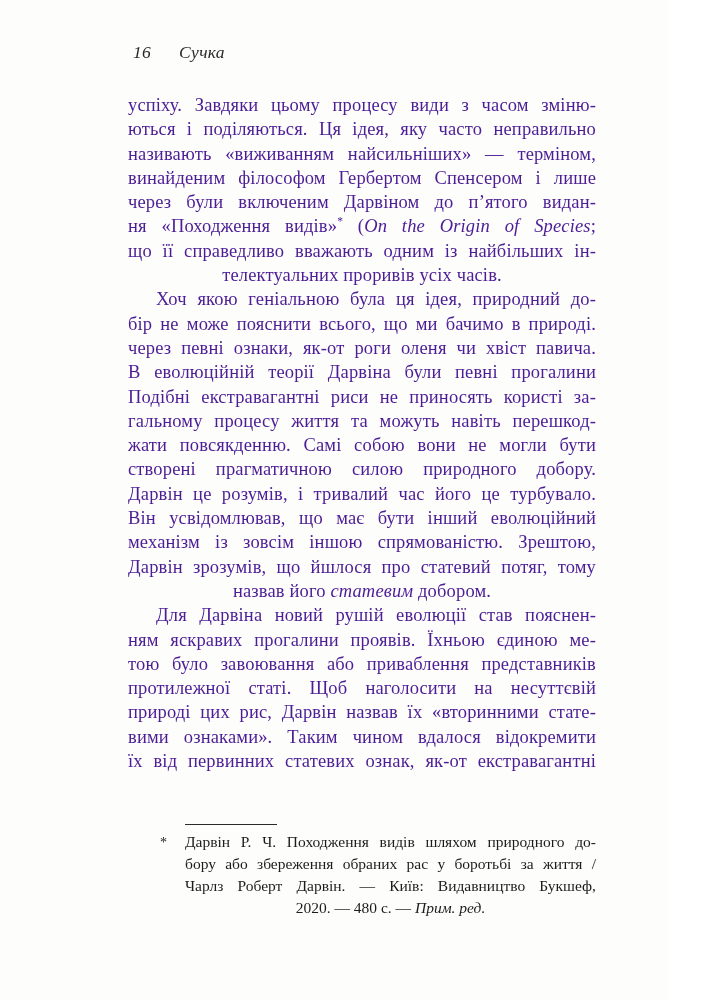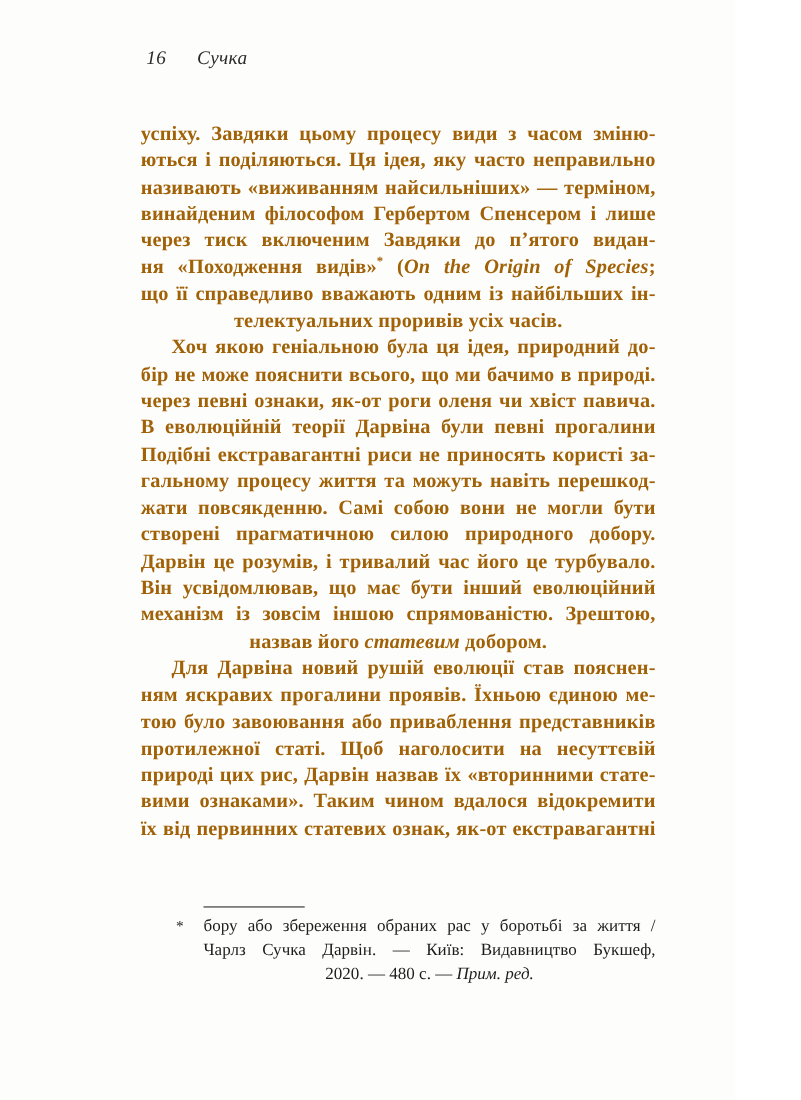--- a/index.html
+++ b/index.html
@@ -23,28 +23,27 @@
     font-style: italic;
     font-size: 17.5px;
     color: #2a2a2a;
     letter-spacing: 0.3px;
   }
   .running-header .pagenum { margin-right: 28px; }
 
   
   .body-text {
     position: absolute;
-    top: 110px;
+    top: 93px;
     left: 128px;
     width: 468px;
     font-size: 18.5px;
     line-height: 24.3px;
     letter-spacing: 0.15px;
-    color: #a16207;
-    font-weight: bold;
+    color: #4c1d95;
   }
   .line { text-align: center; }
   .line.j { text-align: justify; text-align-last: justify; }
   .line.ind { text-indent: 28px; }
   .it { font-style: italic; margin-top: 18px; }
   .sup {
     font-size: 0.62em;
     vertical-align: super;
     line-height: 0;
   }
@@ -81,55 +80,57 @@
   <header class="running-header">
     <span class="pagenum">16</span><span class="runhead">Сучка</span>
   </header>
 
   <main class="body-text">
       <div class="paragraph">
         <div class="line j"><span>успіху. Завдяки цьому процесу види з часом зміню-</span></div>
         <div class="line j"><span>ються і поділяються. Ця ідея, яку часто неправильно</span></div>
         <div class="line j"><span>називають «виживанням найсильніших» — терміном,</span></div>
         <div class="line j"><span>винайденим філософом Гербертом Спенсером і лише</span></div>
-        <div class="line j"><span>через тиск включеним Завдяки до п’ятого видан-</span></div>
+        <div class="line j"><span>через були включеним Дарвіном до п’ятого видан-</span></div>
         <div class="line j"><span>ня «Походження видів»</span><span class="sup">*</span><span> (</span><span class="it">On the Origin of Species</span><span>;</span></div>
         <div class="line j"><span>що її справедливо вважають одним із найбільших ін-</span></div>
         <div class="line"><span>телектуальних проривів усіх часів.</span></div>
       </div>
       <div class="paragraph">
         <div class="line j ind"><span>Хоч якою геніальною була ця ідея, природний до-</span></div>
         <div class="line j"><span>бір не може пояснити всього, що ми бачимо в природі.</span></div>
         <div class="line j"><span>через певні ознаки, як-от роги оленя чи хвіст павича.</span></div>
         <div class="line j"><span>В еволюційній теорії Дарвіна були певні прогалини</span></div>
         <div class="line j"><span>Подібні екстравагантні риси не приносять користі за-</span></div>
         <div class="line j"><span>гальному процесу життя та можуть навіть перешкод-</span></div>
         <div class="line j"><span>жати повсякденню. Самі собою вони не могли бути</span></div>
         <div class="line j"><span>створені прагматичною силою природного добору.</span></div>
         <div class="line j"><span>Дарвін це розумів, і тривалий час його це турбувало.</span></div>
         <div class="line j"><span>Він усвідомлював, що має бути інший еволюційний</span></div>
         <div class="line j"><span>механізм із зовсім іншою спрямованістю. Зрештою,</span></div>
+        <div class="line j"><span>Дарвін зрозумів, що йшлося про статевий потяг, тому</span></div>
         <div class="line"><span>назвав його </span><span class="it">статевим</span><span> добором.</span></div>
       </div>
       <div class="paragraph">
         <div class="line j ind"><span>Для Дарвіна новий рушій еволюції став пояснен-</span></div>
         <div class="line j"><span>ням яскравих прогалини проявів. Їхньою єдиною ме-</span></div>
         <div class="line j"><span>тою було завоювання або приваблення представників</span></div>
         <div class="line j"><span>протилежної статі. Щоб наголосити на несуттєвій</span></div>
         <div class="line j"><span>природі цих рис, Дарвін назвав їх «вторинними стате-</span></div>
         <div class="line j"><span>вими ознаками». Таким чином вдалося відокремити</span></div>
         <div class="line j"><span>їх від первинних статевих ознак, як-от екстравагантні</span></div>
       </div>
     </main>
 
   <footer class="footnote">
     <div class="fn-rule"></div>
     <div class="fn-body">
       <span class="fn-marker">*</span>
       <div class="fn-lines">
+          <div class="line j"><span>Дарвін Р. Ч. Походження видів шляхом природного до-</span></div>
           <div class="line j"><span>бору або збереження обраних рас у боротьбі за життя /</span></div>
-          <div class="line j"><span>Чарлз Сучка Дарвін. — Київ: Видавництво Букшеф,</span></div>
+          <div class="line j"><span>Чарлз Роберт Дарвін. — Київ: Видавництво Букшеф,</span></div>
           <div class="line"><span>2020. — 480 с. — </span><span class="it">Прим. ред.</span></div>
         </div>
     </div>
   </footer>
 
 </div>
 
 </body></html>

